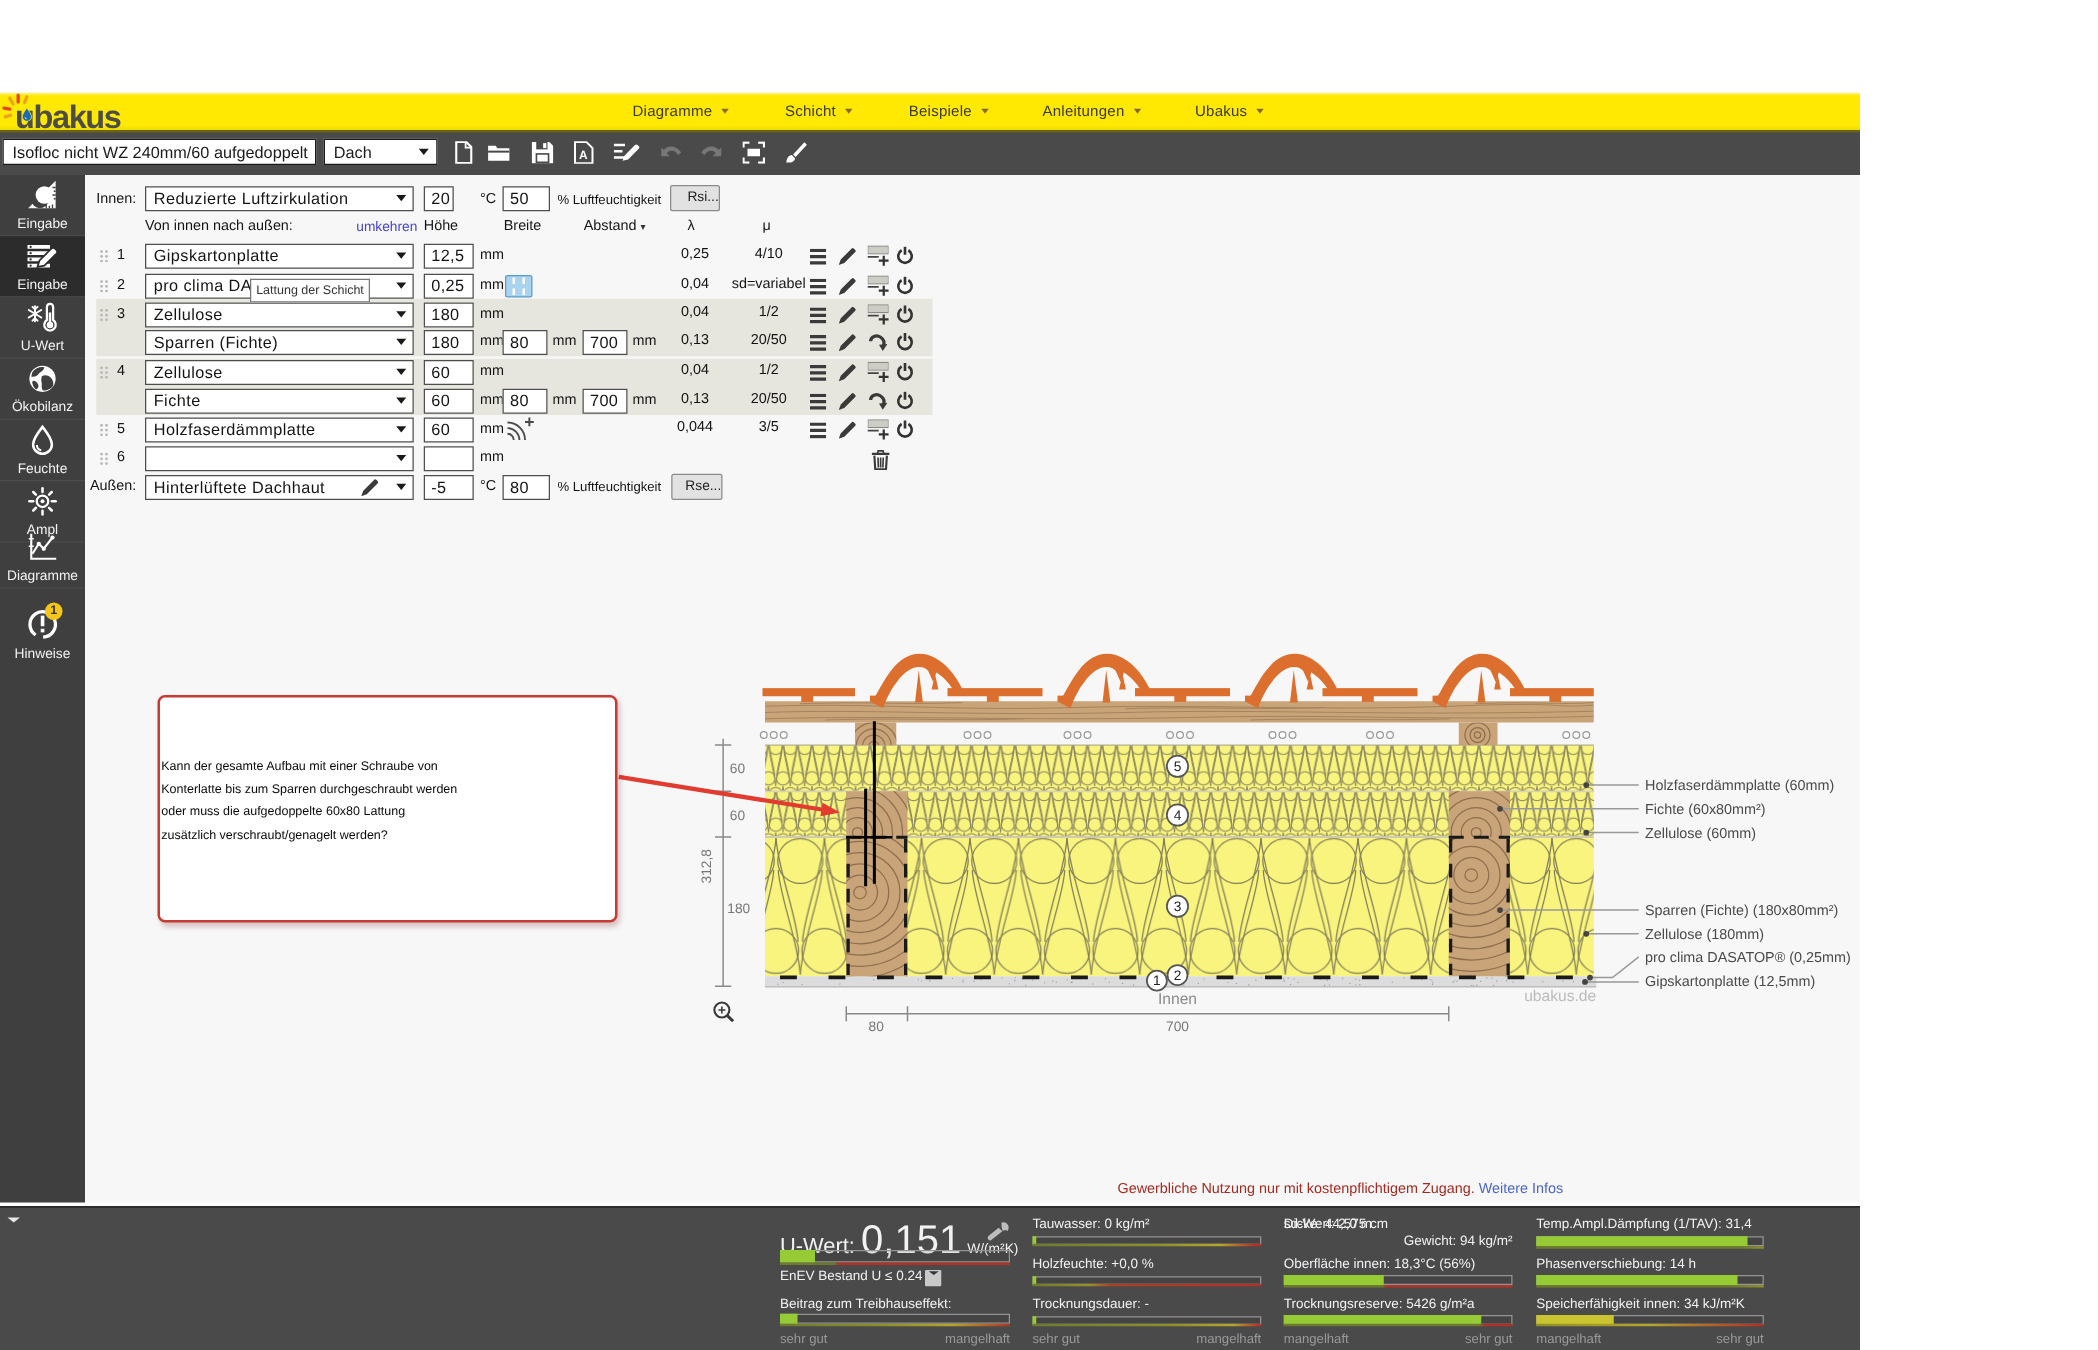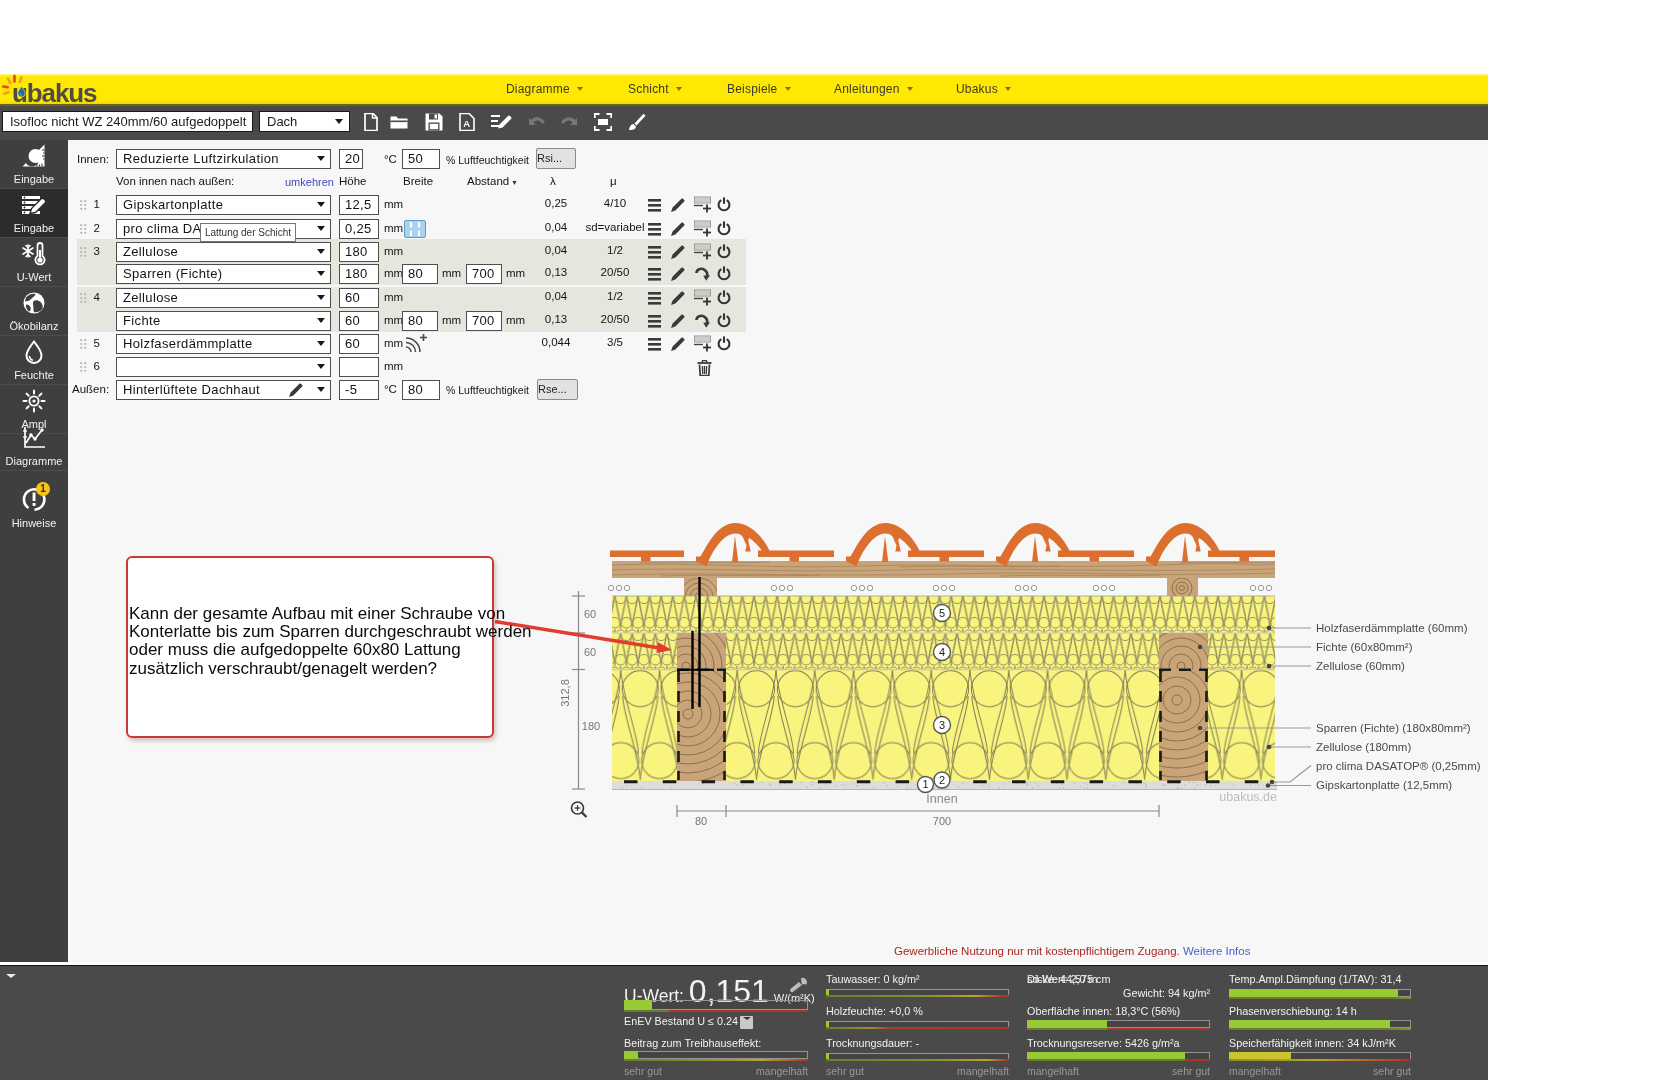--- a/index.html
+++ b/index.html
@@ -16,26 +16,26 @@
 #side{left:0;top:140px;width:68px;height:822px;background:#3f3f3f}
 .sit{left:0;width:68px;height:49px;border-bottom:1px solid #4c4c4c;position:absolute}
 .sit .lb{position:absolute;left:0;bottom:3px;width:68px;text-align:center;font-size:11px;color:#f2f2f2}
 .sit svg{position:absolute;left:21px;top:3px}
 #main{left:68px;top:140px;width:1420px;height:822px;background:#f7f7f7}
 .sel{position:absolute;background:#fff;border:1px solid #4e4e4e;height:20px;font-size:13px;letter-spacing:.35px;line-height:18px;color:#141414;padding-left:6px;white-space:nowrap;overflow:hidden}
 .sel i{position:absolute;right:5px;top:6px;font-style:normal;width:0;height:0;border-left:4.2px solid transparent;border-right:4.2px solid transparent;border-top:5.5px solid #1a1a1a}
 .inp{position:absolute;background:#fff;border:1px solid #4e4e4e;height:20px;font-size:13px;letter-spacing:.3px;line-height:18px;color:#141414;padding-left:5px;white-space:nowrap}
 .lbl{position:absolute;font-size:11.5px;color:#141414;white-space:nowrap}.sm{font-size:10.5px !important}
 .num{position:absolute;font-size:11.5px;color:#141414;text-align:center;white-space:nowrap}
-.btn{position:absolute;background:#e2e2e2;border:1px solid #8a8a8a;border-radius:2px;height:21px;font-size:11px;color:#222;text-align:left;line-height:19px}
+.btn{position:absolute;background:#e2e2e2;border:1px solid #8a8a8a;border-radius:2px;height:21px;font-size:11px;color:#222;text-align:right;line-height:19px}
 .grp{position:absolute;left:77px;width:669px;background:#e7e6de}
 .hdl{position:absolute;width:7px;height:10px}
 .ric{position:absolute}
 #redbox{left:126px;top:556px;width:368px;height:182px;background:#fff;border:2px solid #c63b34;border-radius:6px;box-shadow:2px 3px 4px rgba(120,40,40,.25)}
-#redbox .t{position:absolute;left:1px;top:47px;font-size:17px;line-height:18.2px;color:#0a0a0a;letter-spacing:0;white-space:pre}
+#redbox .t{position:absolute;left:1px;top:47px;font-size:10px;line-height:18.2px;color:#0a0a0a;letter-spacing:0;white-space:pre}
 #gew{top:945px;left:894px;font-size:11.5px;color:#a52a22}
 
 #bbar{left:0;top:965px;width:1488px;height:115px;background:#4a4a4a;border-top:1.5px solid #151515}
 
 .w{position:absolute;color:#f2f2f2;font-size:10.8px;white-space:nowrap}
 .wg{position:absolute;color:#999;font-size:10.5px;white-space:nowrap}
 .track{position:absolute;border:1px solid #949494;background:rgba(0,0,0,.08)}
 .fill{position:absolute;background:#97cb36}
 .gline{position:absolute;height:2px}
 </style></head>

